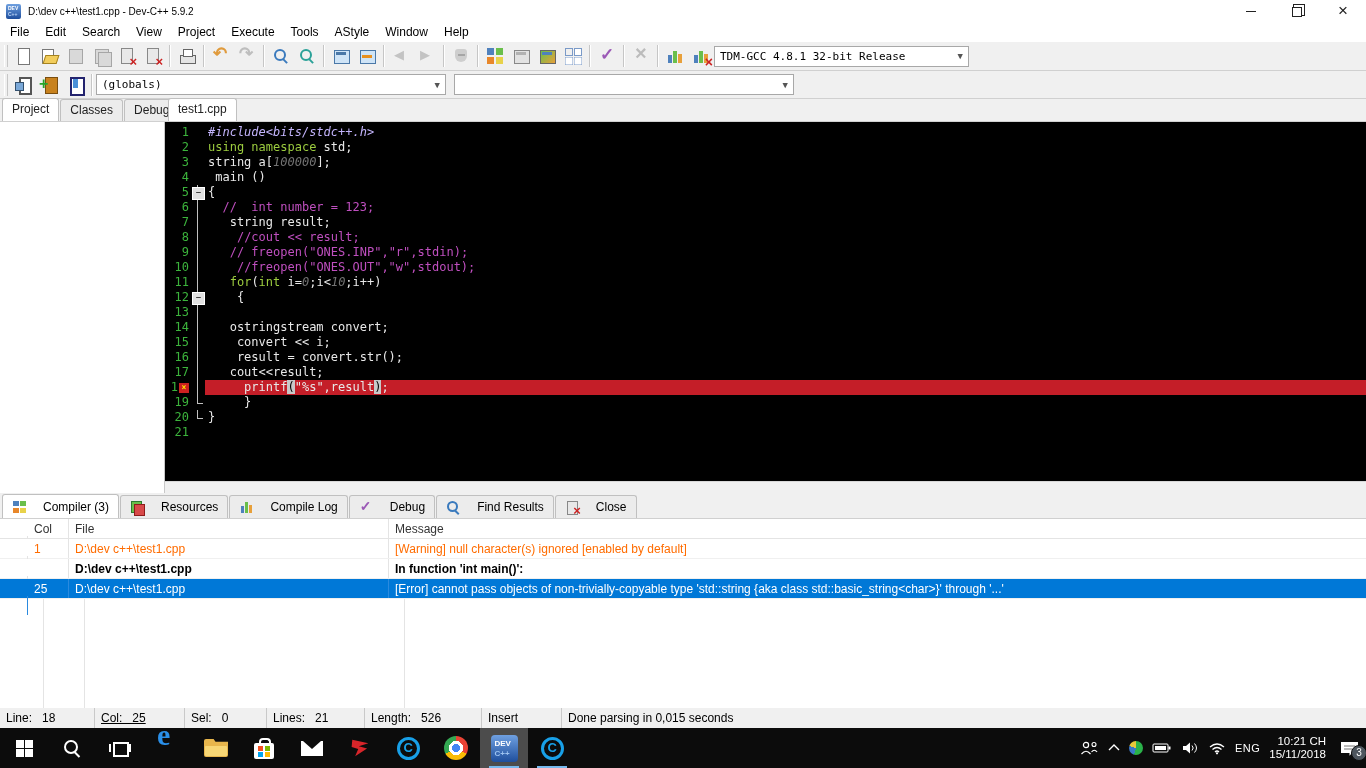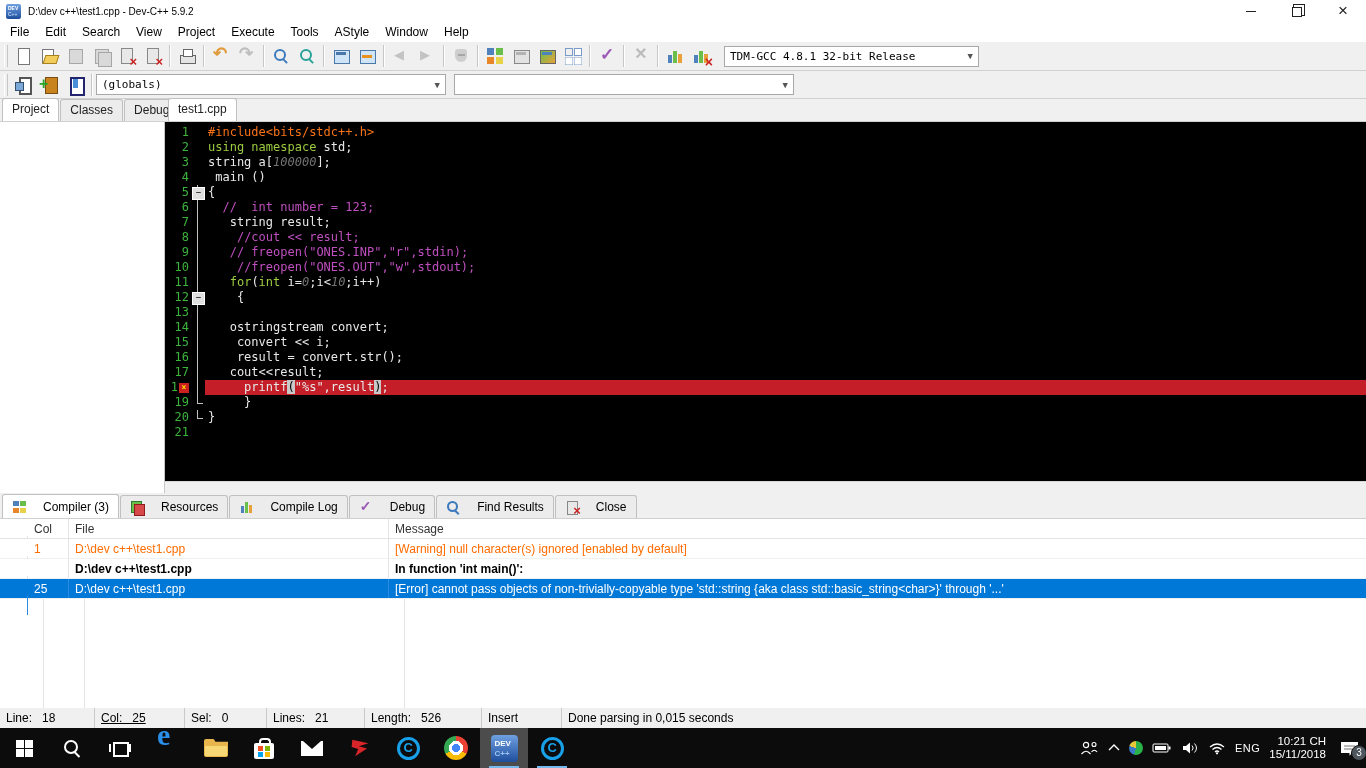--- a/index.html
+++ b/index.html
@@ -74,21 +74,21 @@
   .t2-insert::before { content:""; left:6px; top:2px; width:9px; height:14px; border:2px solid #555; background:#fff; }
   .t2-insert::after { content:""; left:2px; top:7px; width:7px; height:7px; background:#7aa8d8; border:1px solid #33506e; }
   .t2-bookmark-add::before { content:""; left:6px; top:2px; width:11px; height:15px; background:#c8821e; border:1px solid #7a4e10; }
   .t2-bookmark-add::after { content:"+"; left:0px; top:0px; color:#28a428; font-size:16px; font-weight:bold; }
   .t2-bookmark-goto::before { content:""; left:5px; top:2px; width:11px; height:15px; background:#fff; border:2px solid #23236e; }
   .t2-bookmark-goto::after { content:""; left:8px; top:4px; width:5px; height:9px; background:#4a90d8; }
 
   .combo { background:#fff; border:1px solid #a8a8a8; height:21px; display:flex; align-items:center;
            font-family:"DejaVu Sans Mono",monospace; font-size:11px; padding:0 5px; flex:none; }
   .combo .arrow { margin-left:auto; color:#555; font-size:9px; }
-  .combo-compiler { width:255px; margin-left:10px;justify-content:flex-end; }
+  .combo-compiler { width:255px; margin-left:0;justify-content:flex-end; }
   .combo-globals { width:350px; }
   .combo-members { width:340px; margin-left:8px; }
 
   
   .tabrow { height:23px; background:#f0f0f0; border-bottom:1px solid #d0d0d0; display:flex; align-items:flex-end; flex:none; }
   .ltabs { width:165px; display:flex; align-items:flex-end; padding-left:2px; flex:none; }
   .etabs { display:flex; align-items:flex-end; padding-left:3px; }
   .tab { font-size:12px; padding:3px 9px 4px; border:1px solid #c0c0c0; border-bottom:none;
          background:#ececec; border-radius:3px 3px 0 0; margin-right:1px; color:#222; }
   .tab.active { background:#fff; padding-bottom:5px; }
@@ -102,21 +102,21 @@
   .lnum { width:26px; flex:none; color:#3cb43c; display:flex; justify-content:flex-end; align-items:center; padding-right:2px; }
   .errbadge { width:10px; height:10px; background:#cc2020; color:#ffe200; font-size:8px; line-height:10px; text-align:center; font-weight:bold; margin-left:1px; }
   .fold { width:14px; flex:none; position:relative; }
   .fold.line::before, .fold.box::before { content:""; position:absolute; left:6px; top:0; bottom:0; width:1px; background:#c0c0c0; }
   .fold.box::after { content:"−"; position:absolute; left:1px; top:2px; width:11px; height:11px; background:#e0e0e0;
                      border:1px solid #fff; color:#000; font-size:9px; line-height:9px; text-align:center; }
   .fold.end::before { content:""; position:absolute; left:6px; top:0; height:8px; width:1px; background:#c0c0c0; }
   .fold.end::after { content:""; position:absolute; left:6px; top:8px; width:6px; height:1px; background:#c0c0c0; }
   .codetext { flex:1; padding-left:3px; color:#e8e8e8; }
   .eline.error .codetext { background:#c41e28; }
-  .seg-pre { color:#f97316; } .seg-kw { color:#9ccc3f; } .seg-com { color:#bf4fbf; }
+  .seg-pre { color:#c4b5fd;font-style:italic; } .seg-kw { color:#9ccc3f; } .seg-com { color:#bf4fbf; }
   .seg-num { color:#737373;font-style:italic; } .seg-pl { color:#e8e8e8; }
   .seg-brace { background:#c8c8c8; color:#000; }
   .hscroll { height:12px; display:flex; flex:none; }
   .hscroll .hs-left { width:165px; background:#fff; border-right:1px solid #c8c8c8; }
   .hscroll .hs-bar { flex:1; background:#f0f0f0; border-top:1px solid #d8d8d8; }
 
   
   .btabs { height:26px; background:#f0f0f0; border-bottom:1px solid #d0d0d0; display:flex; align-items:flex-end; padding-left:2px; flex:none; }
   .btab { display:flex; align-items:center; gap:16px; font-size:12px; padding:4px 9px; border:1px solid #c0c0c0; border-bottom:none;
           background:#ececec; border-radius:3px 3px 0 0; margin-right:1px; }

